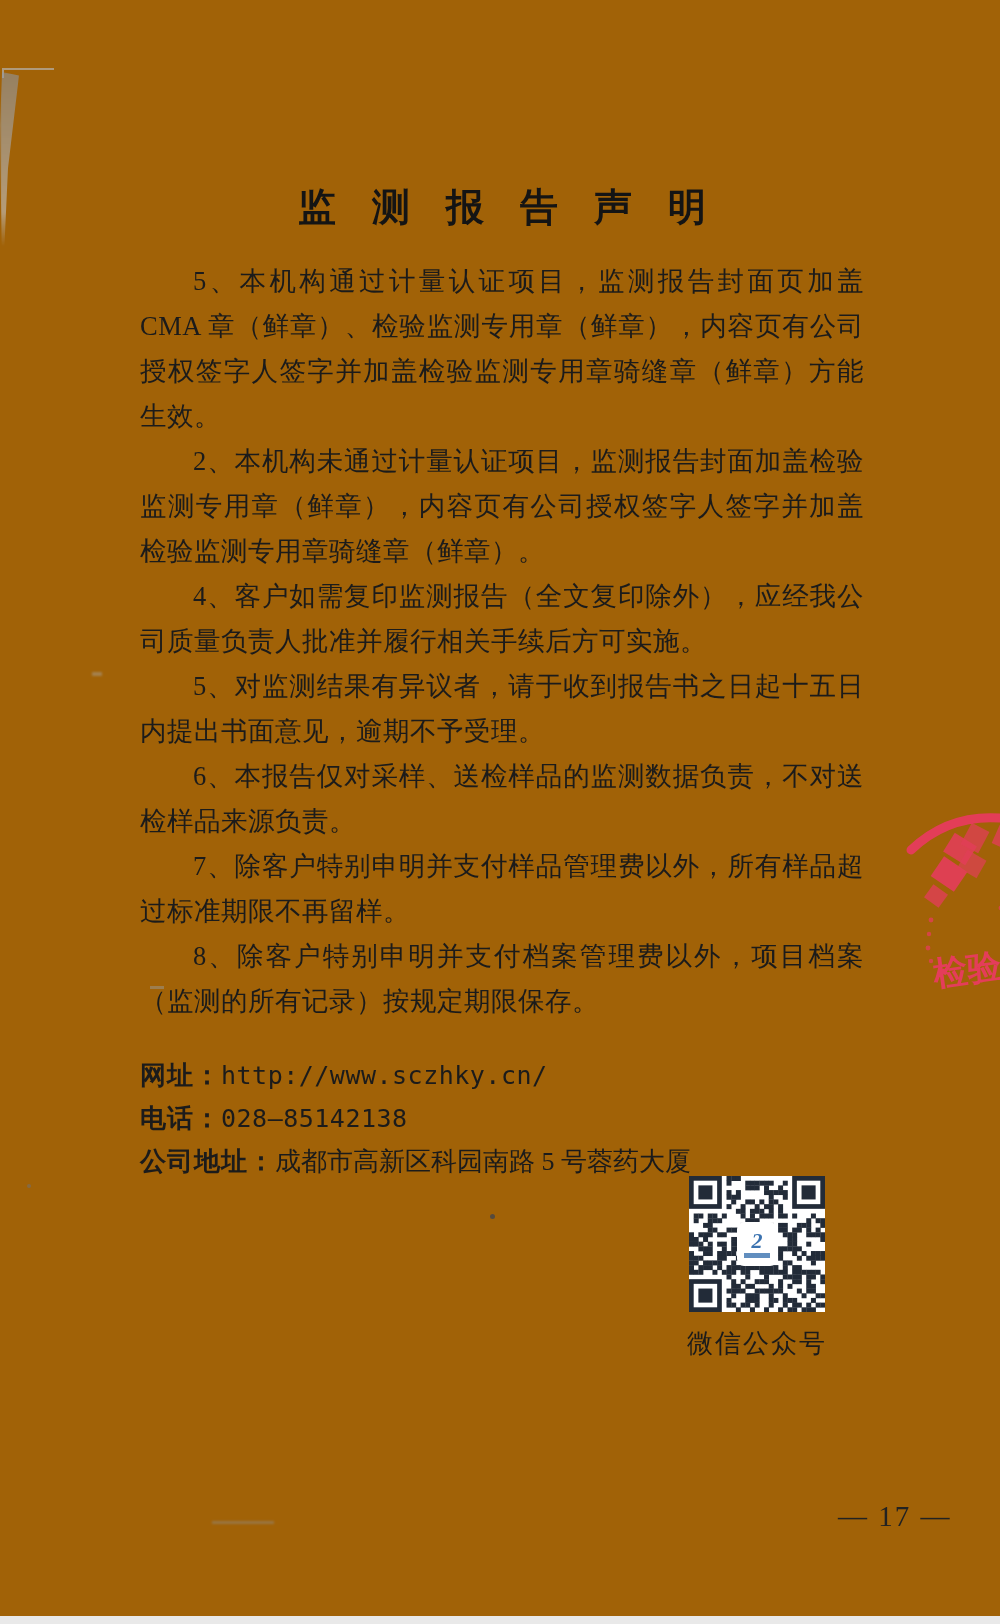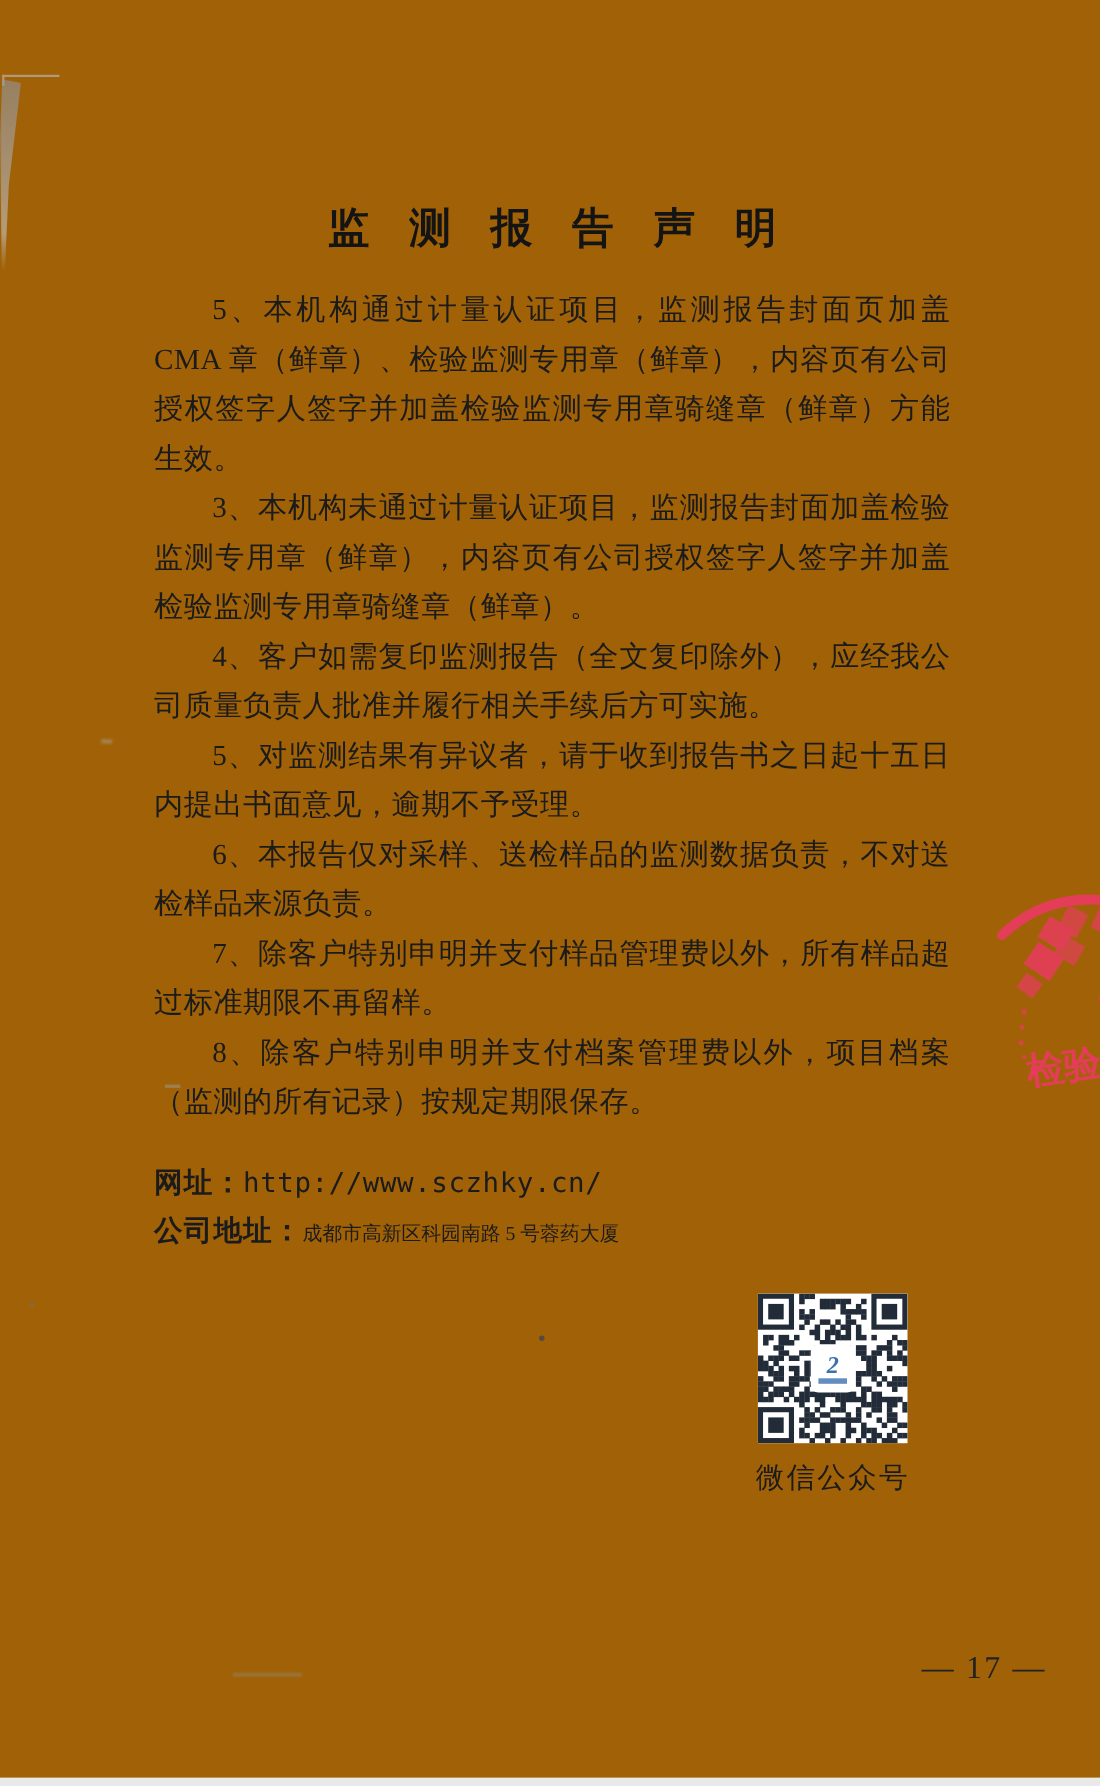--- a/index.html
+++ b/index.html
@@ -57,21 +57,21 @@
   
   .contact{
     margin-top:30px;
     width:560px;
     font-size:26px;
     line-height:42px;
   }
   .c-row{white-space:nowrap;}
   .c-label{font-family:"Liberation Sans","DejaVu Sans",sans-serif;font-weight:600;letter-spacing:1px;}
   .c-val{font-family:"DejaVu Sans Mono","Liberation Mono",monospace;font-size:25px;letter-spacing:.5px;}
-  .c-cn{font-family:"Liberation Serif","DejaVu Serif",serif;font-size:18px;}
+  .c-cn{font-family:"Liberation Serif","DejaVu Serif",serif;font-size:26px;}
 
   
   .qr-wrap{position:absolute;left:684px;top:1176px;width:146px;text-align:center;}
   .qr-box{position:relative;width:136px;height:136px;margin:0 auto;background:#fff;}
   .qr-logo{
     position:absolute;left:50%;top:50%;transform:translate(-50%,-50%);
     width:36px;height:40px;background:#fff;border-radius:5px;
     box-shadow:0 0 0 2px #fff;
     display:flex;flex-direction:column;align-items:center;justify-content:center;
   }
@@ -102,30 +102,33 @@
   <div class="artifact-dot-1"></div>
   <div class="artifact-dot-2"></div>
   <div class="artifact-dash-1"></div>
   <div class="artifact-dash-2"></div>
   <div class="artifact-smudge"></div>
 
   <div class="doc">
     <h1 class="doc-title">监测报告声明</h1>
 
     <p>5、本机构通过计量认证项目，监测报告封面页加盖 CMA 章（鲜章）、检验监测专用章（鲜章），内容页有公司授权签字人签字并加盖检验监测专用章骑缝章（鲜章）方能生效。</p>
-    <p>3、本机构未通过计量认证项目，监测报告封面加盖检验监测专用章（鲜章），内容页有公司授权签字人签字并加盖检验监测专用章骑缝章（鲜章）。</p>
+    <p>2、本机构未通过计量认证项目，监测报告封面加盖检验监测专用章（鲜章），内容页有公司授权签字人签字并加盖检验监测专用章骑缝章（鲜章）。</p>
     <p>4、客户如需复印监测报告（全文复印除外），应经我公司质量负责人批准并履行相关手续后方可实施。</p>
     <p>5、对监测结果有异议者，请于收到报告书之日起十五日内提出书面意见，逾期不予受理。</p>
     <p>6、本报告仅对采样、送检样品的监测数据负责，不对送检样品来源负责。</p>
     <p>7、除客户特别申明并支付样品管理费以外，所有样品超过标准期限不再留样。</p>
     <p>8、除客户特别申明并支付档案管理费以外，项目档案（监测的所有记录）按规定期限保存。</p>
 
     <div class="contact">
       <div class="c-row">
         <span class="c-label">网址：</span><span class="c-val">http://www.sczhky.cn/</span>
+      </div>
+      <div class="c-row">
+        <span class="c-label">电话：</span><span class="c-val">028—85142138</span>
       </div>
       <div class="c-row">
         <span class="c-label">公司地址：</span><span class="c-cn">成都市高新区科园南路 5 号蓉药大厦</span>
       </div>
     </div>
   </div>
 
   <div class="qr-wrap">
     <div class="qr-box">
       <svg width="136" height="136" viewBox="0 0 136 136" xmlns="http://www.w3.org/2000/svg">

